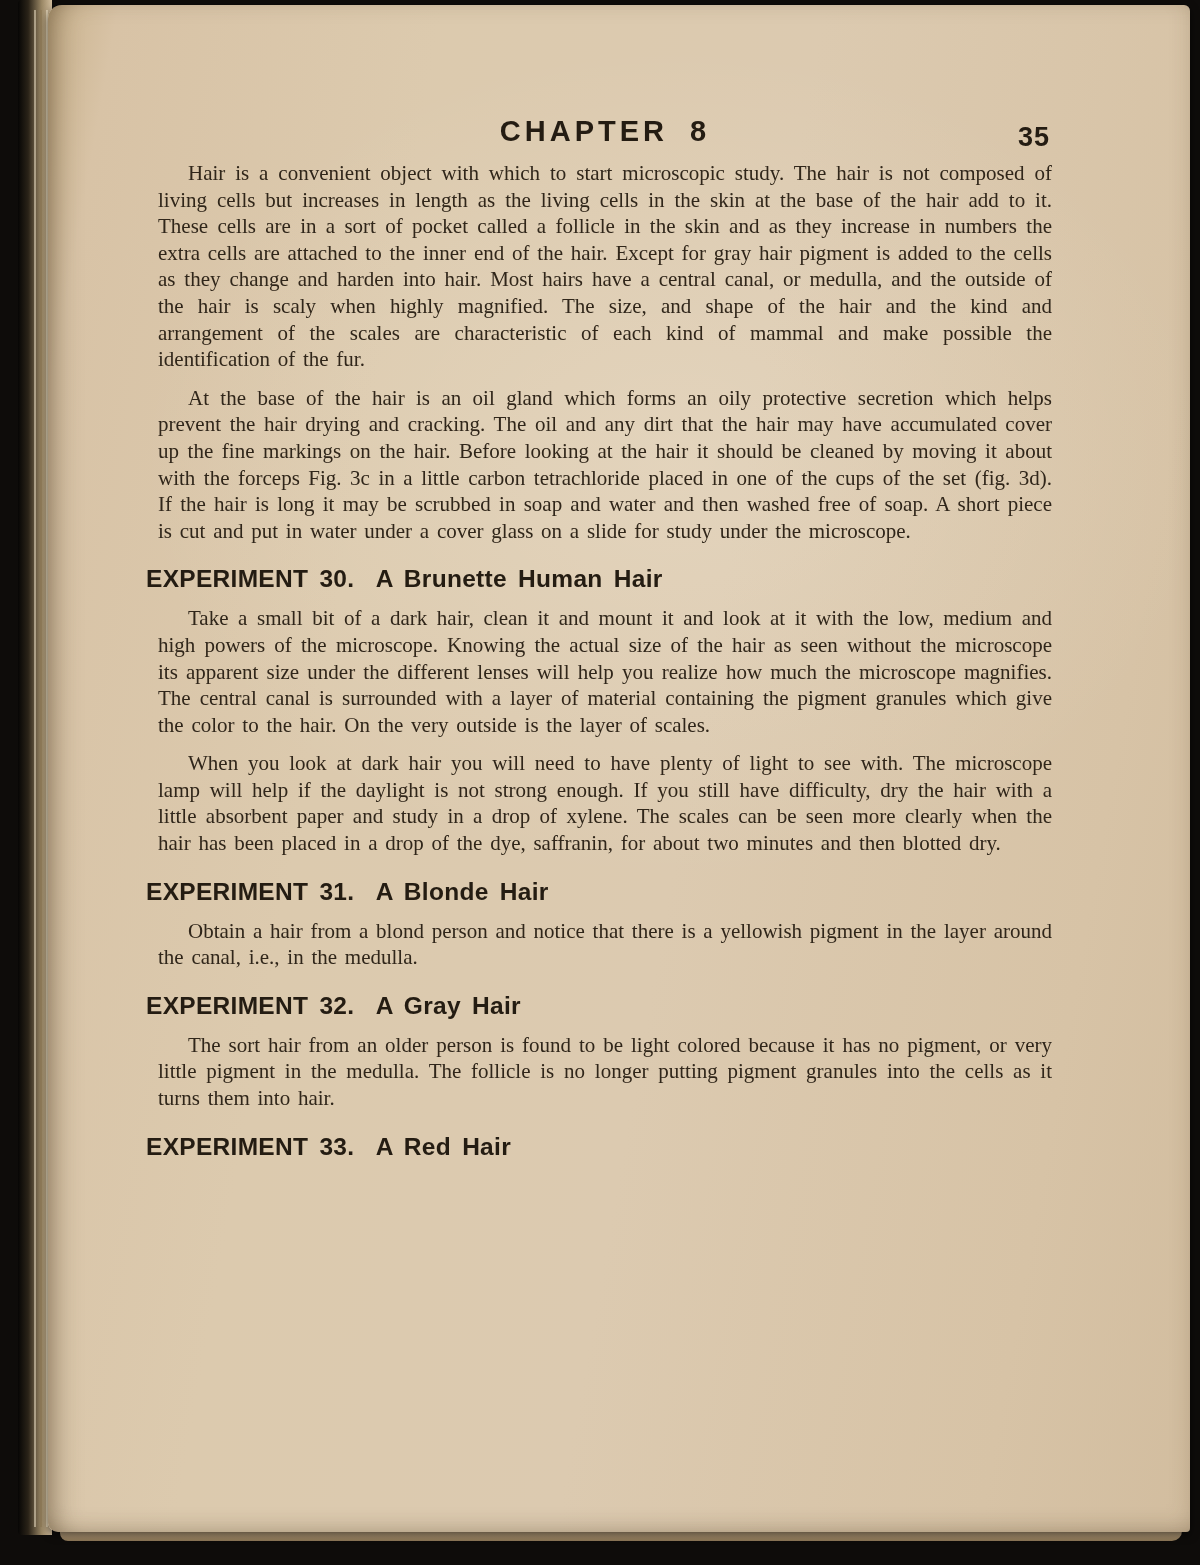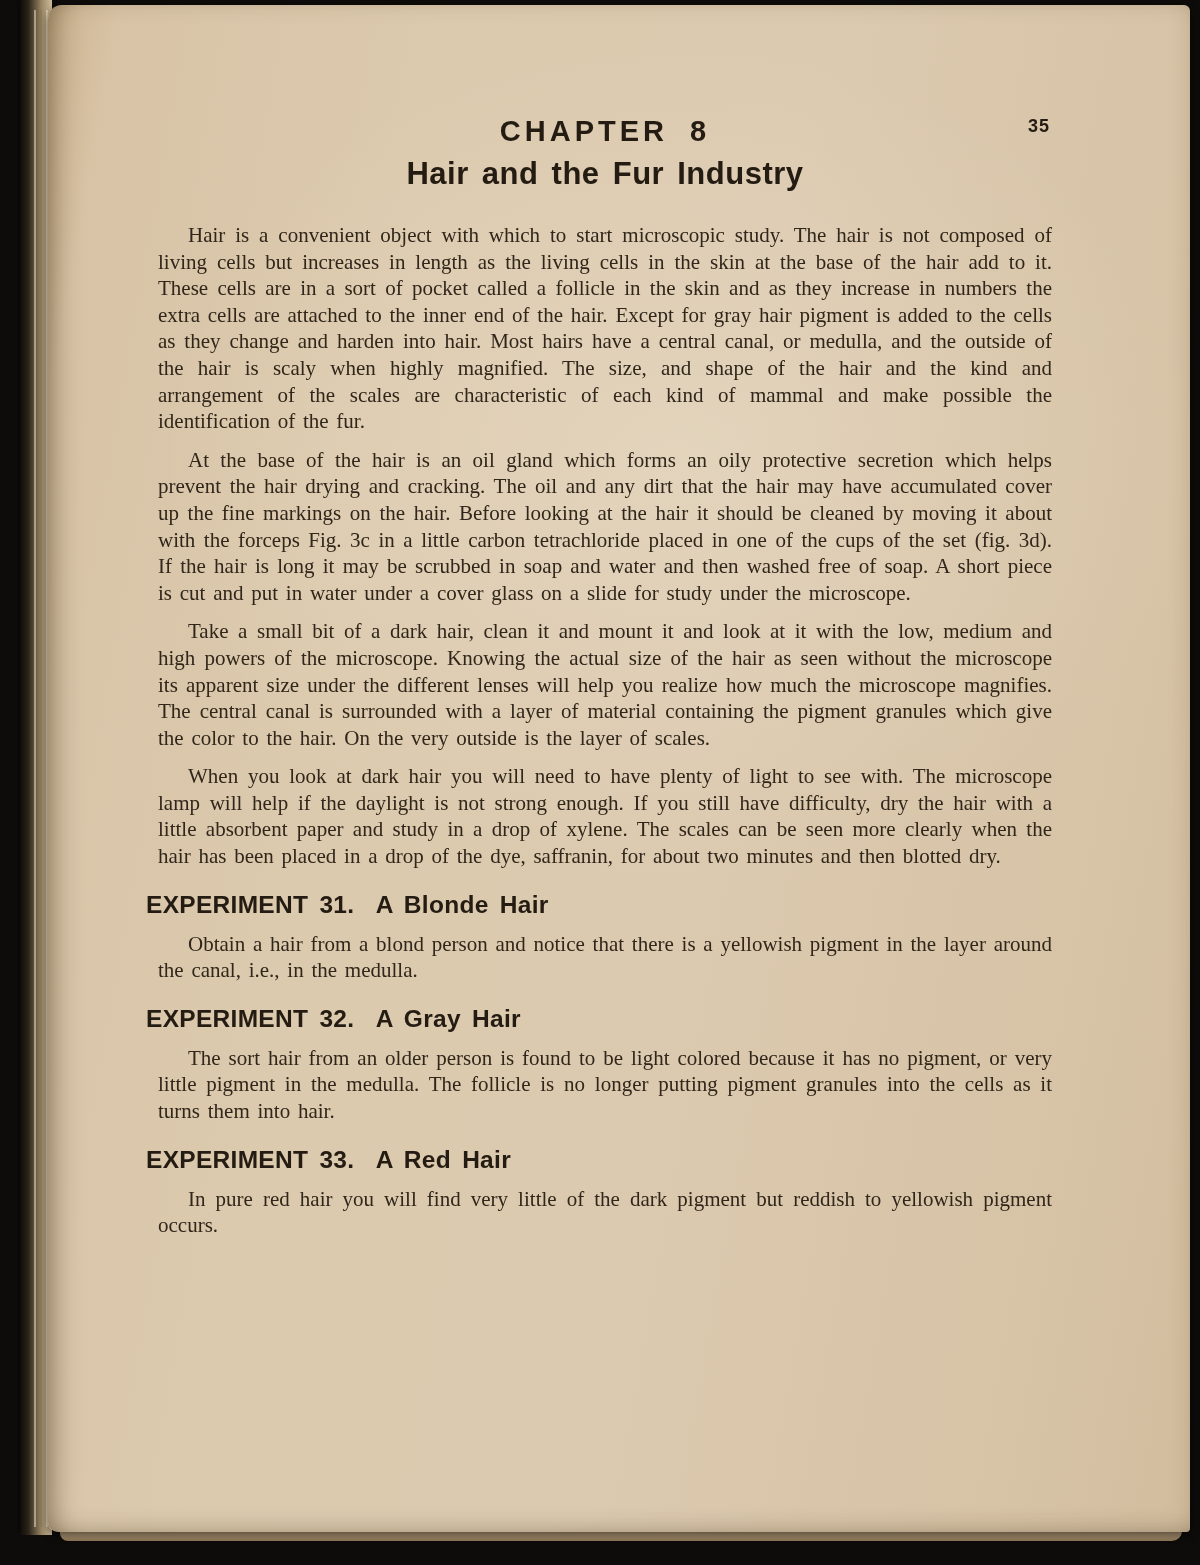--- a/index.html
+++ b/index.html
@@ -74,23 +74,23 @@
     font-family: "Liberation Sans", sans-serif;
     font-weight: bold;
     font-size: 29px;
     letter-spacing: 4px;
     color: #241c12;
     word-spacing: 10px;
   }
   .page-number {
     position: absolute;
     right: 14px;
-    top: 1px;
+    top: 7px;
     letter-spacing: 1px;
-    font-size: 18px;
+    font-size: 27px;
     word-spacing: normal;
   }
   .title {
     margin: 8px 0 30px 0;
     text-align: center;
     font-family: "Liberation Sans", sans-serif;
     font-weight: bold;
     font-size: 31px;
     letter-spacing: 0.5px;
     word-spacing: 4px;
@@ -127,32 +127,31 @@
 <div class="edge-line l2"></div>
 <div class="edge-line l3"></div>
 
 <div class="page">
   <div class="content">
 
     <div class="chapter-line">
       <span>CHAPTER 8</span>
       <span class="page-number">35</span>
     </div>
-    <div class="title">Hair and the Fur Industry</div>
 
     <p class="body">Hair is a convenient object with which to start microscopic study. The hair is not composed of living cells but increases in length as the living cells in the skin at the base of the hair add to it. These cells are in a sort of pocket called a follicle in the skin and as they increase in numbers the extra cells are attached to the inner end of the hair. Except for gray hair pigment is added to the cells as they change and harden into hair. Most hairs have a central canal, or medulla, and the outside of the hair is scaly when highly magnified. The size, and shape of the hair and the kind and arrangement of the scales are characteristic of each kind of mammal and make possible the identification of the fur.</p>
     <p class="body">At the base of the hair is an oil gland which forms an oily protective secretion which helps prevent the hair drying and cracking. The oil and any dirt that the hair may have accumulated cover up the fine markings on the hair. Before looking at the hair it should be cleaned by moving it about with the forceps Fig. 3c in a little carbon tetrachloride placed in one of the cups of the set (fig. 3d). If the hair is long it may be scrubbed in soap and water and then washed free of soap. A short piece is cut and put in water under a cover glass on a slide for study under the microscope.</p>
 
+    <h2 class="exp">EXPERIMENT 30.  A Brunette Human Hair</h2>
     <p class="body">Take a small bit of a dark hair, clean it and mount it and look at it with the low, medium and high powers of the microscope. Knowing the actual size of the hair as seen without the microscope its apparent size under the different lenses will help you realize how much the microscope magnifies. The central canal is surrounded with a layer of material containing the pigment granules which give the color to the hair. On the very outside is the layer of scales.</p>
     <p class="body">When you look at dark hair you will need to have plenty of light to see with. The microscope lamp will help if the daylight is not strong enough. If you still have difficulty, dry the hair with a little absorbent paper and study in a drop of xylene. The scales can be seen more clearly when the hair has been placed in a drop of the dye, saffranin, for about two minutes and then blotted dry.</p>
 
     <h2 class="exp">EXPERIMENT 31.  A Blonde Hair</h2>
     <p class="body">Obtain a hair from a blond person and notice that there is a yellowish pigment in the layer around the canal, i.e., in the medulla.</p>
 
     <h2 class="exp">EXPERIMENT 32.  A Gray Hair</h2>
     <p class="body">The sort hair from an older person is found to be light colored because it has no pigment, or very little pigment in the medulla. The follicle is no longer putting pigment granules into the cells as it turns them into hair.</p>
 
     <h2 class="exp">EXPERIMENT 33.  A Red Hair</h2>
-    <p class="body">In pure red hair you will find very little of the dark pigment but reddish to yellowish pigment occurs.</p>
 
 
   </div>
 </div>
 
 </body></html>

